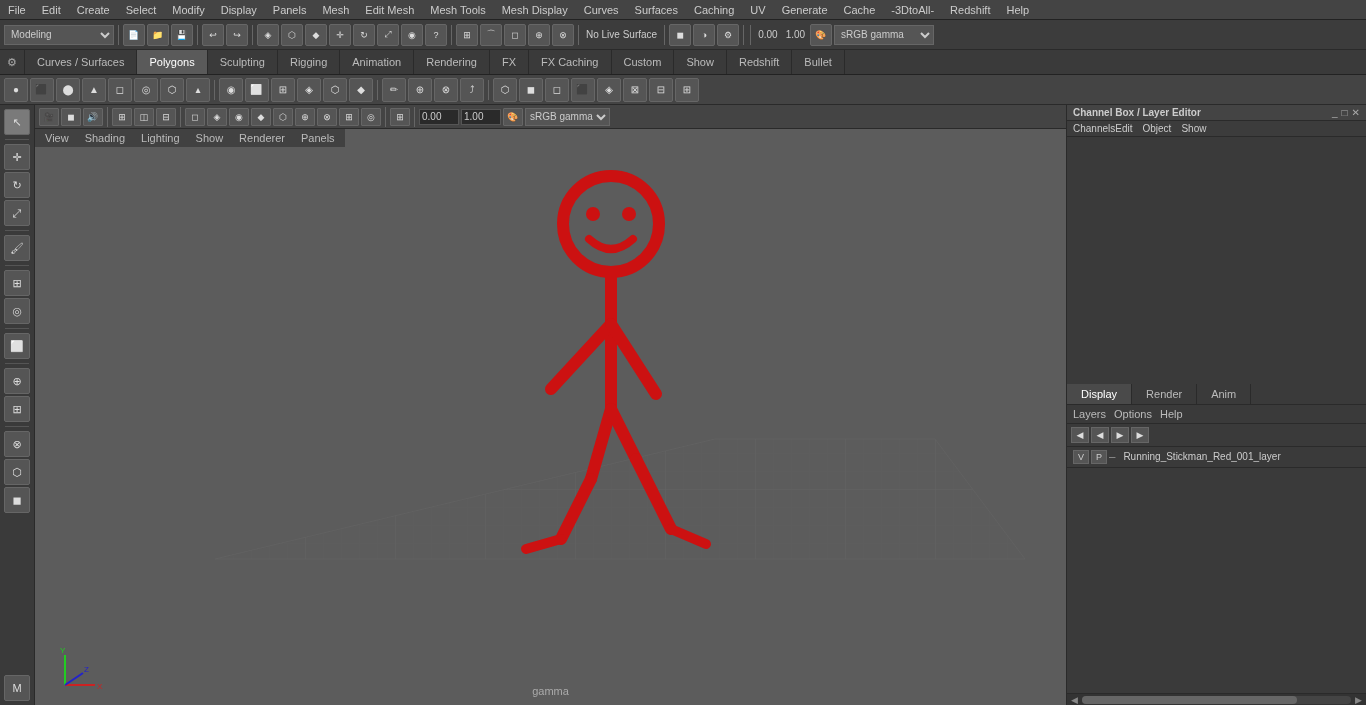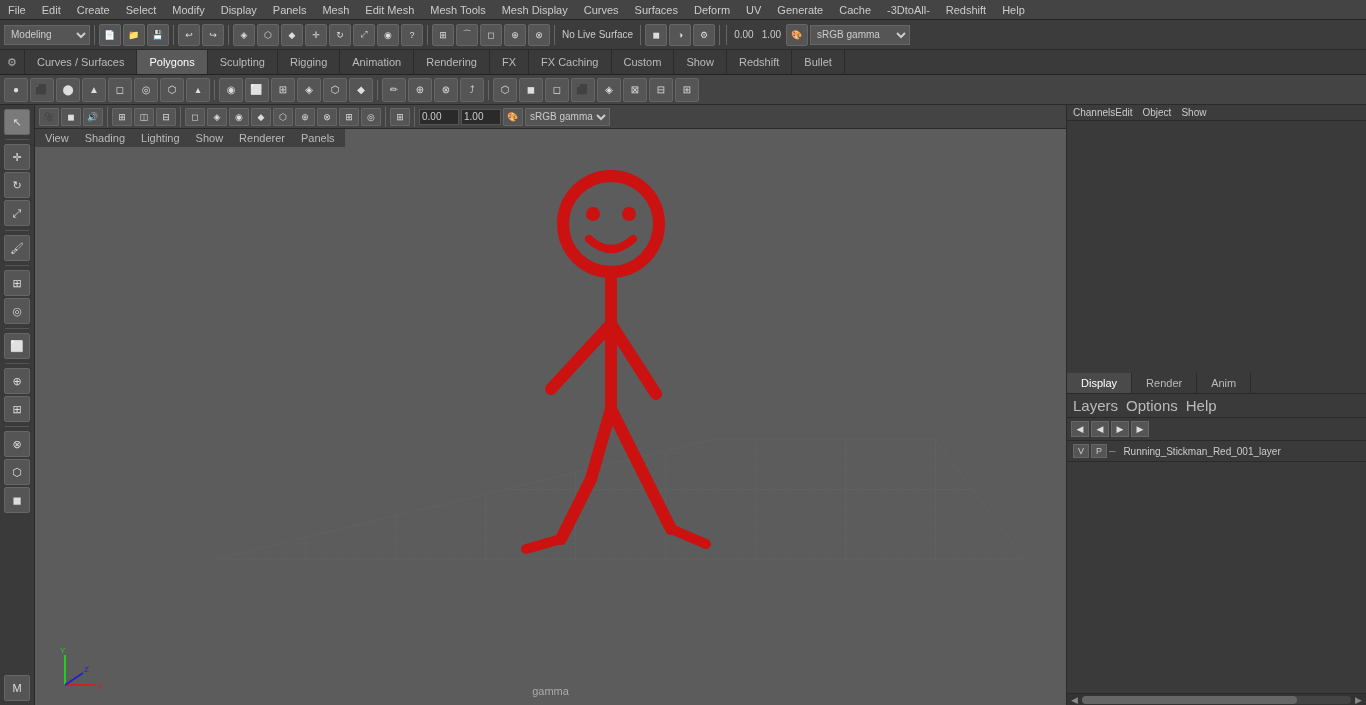--- a/index.html
+++ b/index.html
@@ -240,21 +240,21 @@
       background: #4a4a4a;
       color: #fff;
     }
     #right-panel-subtabs {
       display: flex;
       align-items: center;
       padding: 3px 6px;
       gap: 8px;
       border-bottom: 1px solid #2a2a2a;
     }
-    .rp-subtab { font-size: 15px; color: #bbb; cursor: pointer; }
+    .rp-subtab { font-size: 11px; color: #bbb; cursor: pointer; }
     #layer-toolbar {
       display: flex;
       align-items: center;
       padding: 3px 4px;
       gap: 2px;
       border-bottom: 1px solid #2a2a2a;
     }
     .layer-btn {
       width: 18px; height: 16px;
       background: #555;
@@ -323,31 +323,31 @@
   <div class="menu-item">Select</div>
   <div class="menu-item">Modify</div>
   <div class="menu-item">Display</div>
   <div class="menu-item">Panels</div>
   <div class="menu-item">Mesh</div>
   <div class="menu-item">Edit Mesh</div>
   <div class="menu-item">Mesh Tools</div>
   <div class="menu-item">Mesh Display</div>
   <div class="menu-item">Curves</div>
   <div class="menu-item">Surfaces</div>
-  <div class="menu-item">Deform</div>
+  <div class="menu-item">Caching</div>
   <div class="menu-item">UV</div>
   <div class="menu-item">Generate</div>
   <div class="menu-item">Cache</div>
   <div class="menu-item">-3DtoAll-</div>
   <div class="menu-item">Redshift</div>
   <div class="menu-item">Help</div>
 </div>
 
 <div id="toolbar1">
-  <select class="tb-select" style="width:86px;">
+  <select class="tb-select" style="width:110px;">
     <option>Modeling</option>
   </select>
   <div class="tb-sep"></div>
   <div class="tb-btn">📄</div>
   <div class="tb-btn">📁</div>
   <div class="tb-btn">💾</div>
   <div class="tb-sep"></div>
   <div class="tb-btn">↩</div>
   <div class="tb-btn">↪</div>
   <div class="tb-sep"></div>
@@ -549,20 +549,28 @@
           <line x1="10" y1="40" x2="28" y2="28" stroke="#2222cc" stroke-width="2"></line>
           <text x="29" y="27" font-size="8" fill="#2222cc">Z</text>
         </svg>
       </div>
 
       <div id="persp-label">gamma</div>
     </div>
   </div>
 
   <div id="right-panel">
+    <div id="cb-header">
+      <span id="cb-title">Channel Box / Layer Editor</span>
+      <span style="display:flex;gap:4px;">
+        <span class="cb-btn">_</span>
+        <span class="cb-btn">□</span>
+        <span class="cb-btn">✕</span>
+      </span>
+    </div>
 
     <div style="display:flex;align-items:center;padding:2px 6px;background:#3c3c3c;border-bottom:1px solid #2a2a2a;">
       <span style="font-size:10px;color:#ccc;cursor:pointer;">Channels</span>
       <span style="font-size:10px;color:#ccc;cursor:pointer;margin-right:10px;">Edit</span>
       <span style="font-size:10px;color:#ccc;cursor:pointer;margin-right:10px;">Object</span>
       <span style="font-size:10px;color:#ccc;cursor:pointer;">Show</span>
     </div>
 
     <div style="flex:1;background:#3a3a3a;"></div>
 

